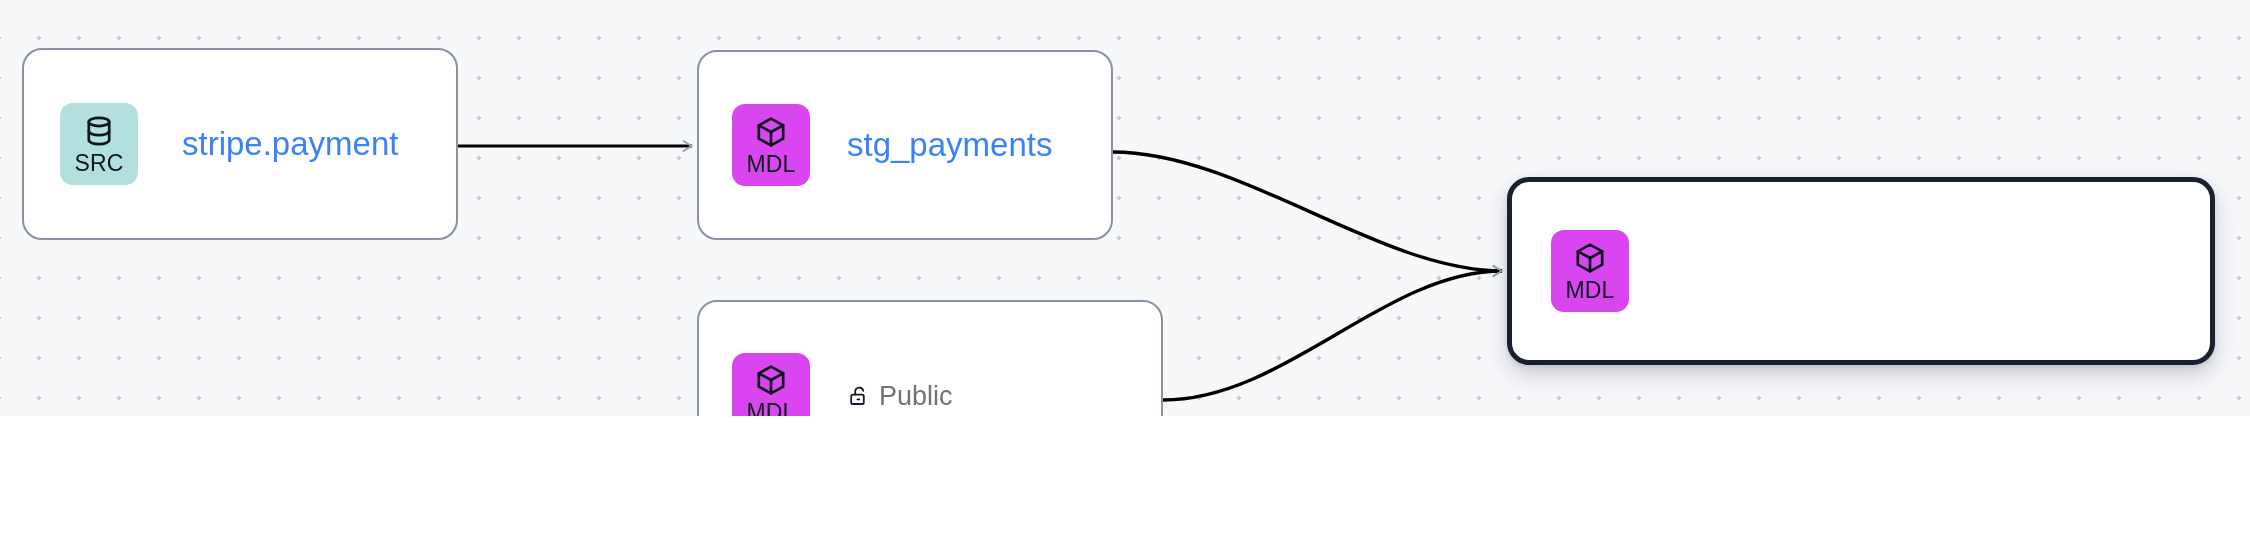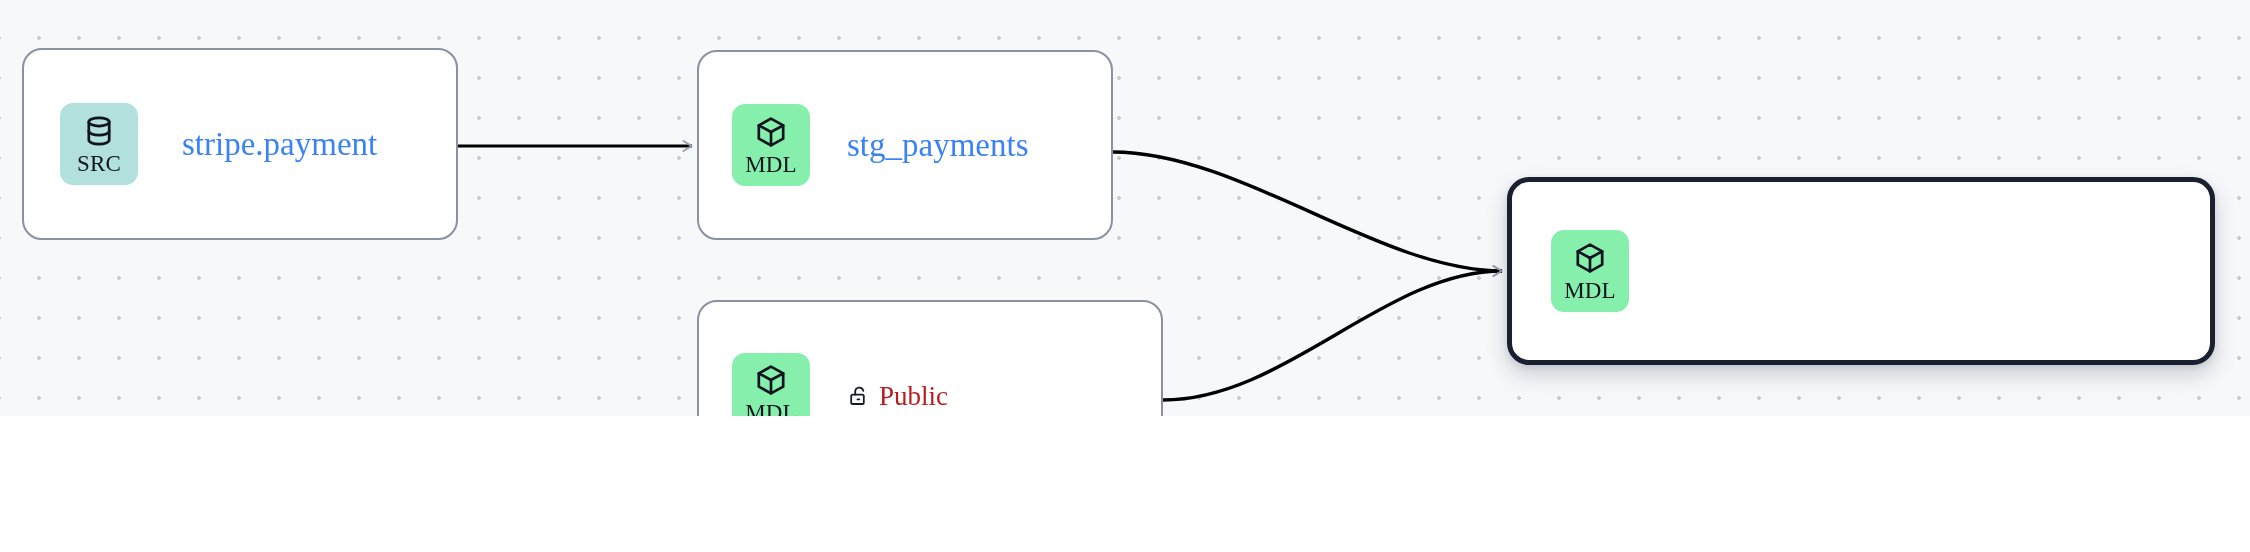--- a/index.html
+++ b/index.html
@@ -9,21 +9,21 @@
   }
   #canvas {
     position: relative;
     width: 2250px;
     height: 416px;
     overflow: hidden;
     background-color: #f7f8fa;
     background-image: radial-gradient(circle, #c9cbd4 1.6px, transparent 1.7px);
     background-size: 40px 40px;
     background-position: 19px 18px;
-    font-family: Liberation Serif, serif;
+    font-family: Liberation Sans, sans-serif;
   }
 
   
   #edges {
     position: absolute;
     inset: 0;
     width: 2250px;
     height: 552px;
     pointer-events: none;
     z-index: 1;
@@ -51,21 +51,21 @@
     width: 78px;
     height: 82px;
     border-radius: 13px;
     display: flex;
     flex-direction: column;
     align-items: center;
     justify-content: center;
     gap: 1px;
   }
   .badge.src { background: #b2e0dd; }
-  .badge.mdl { background: #86efac; }
+  .badge.mdl { background: #d946ef; }
   .badge svg { display: block; }
   .badge-label {
     font-size: 23px;
     line-height: 1;
     color: #10141f;
     letter-spacing: 0.2px;
     font-weight: 400;
     margin-top: 3px;
   }
 
@@ -81,21 +81,21 @@
     color: #3b82f6;
     white-space: nowrap;
     font-weight: 400;
   }
   .node-sub {
     display: flex;
     align-items: center;
     gap: 8px;
     font-size: 27px;
     line-height: 1.15;
-    color: #b91c1c;
+    color: #737373;
     margin-top: 6px;
     white-space: nowrap;
     justify-content: center;
   }
   .node-sub svg { display: block; flex: 0 0 auto; }
 
   
   #node-source       { left: 22px;   top: 48px;  width: 436px; height: 192px; padding-left: 36px; gap: 44px; }
   #node-stg          { left: 697px;  top: 50px;  width: 416px; height: 190px; padding-left: 33px; gap: 37px; }
   #node-fct          { left: 697px;  top: 300px; width: 466px; height: 187px; padding-left: 33px; gap: 37px; }

